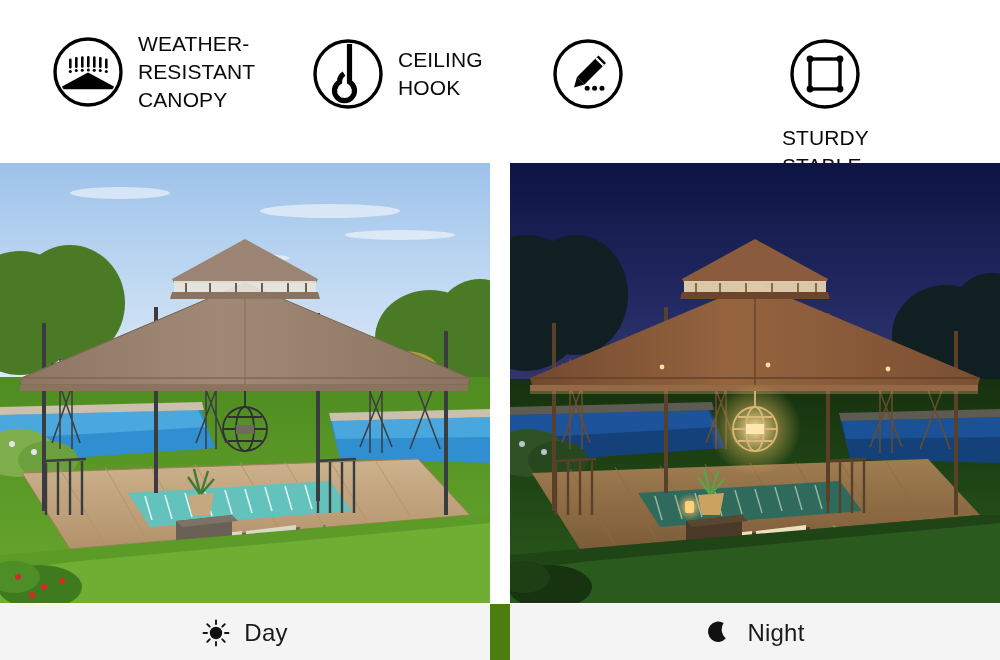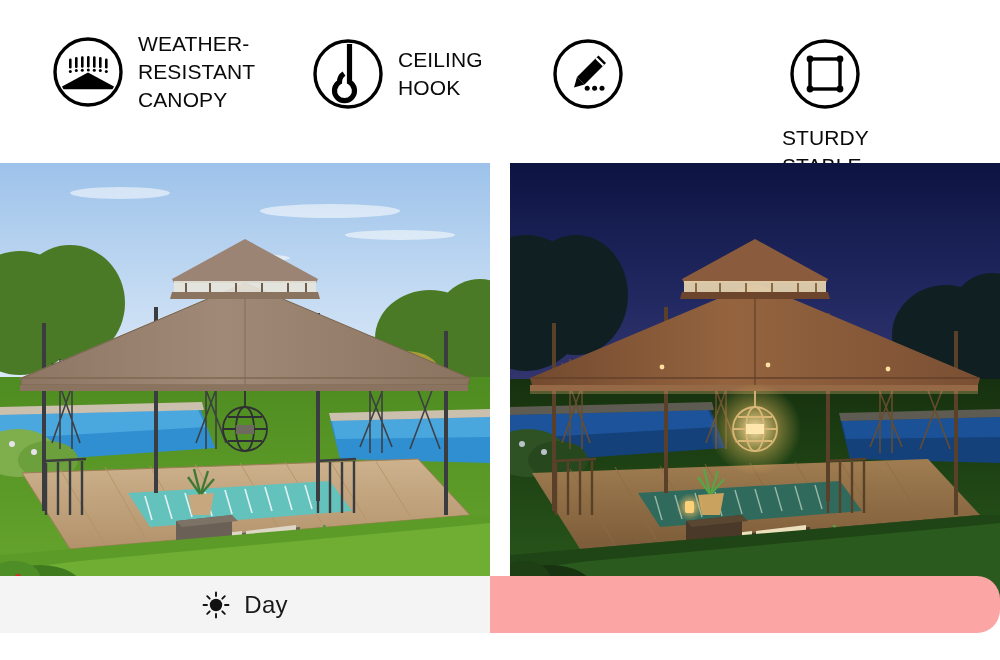--- a/index.html
+++ b/index.html
@@ -74,24 +74,24 @@
     overflow: hidden;
   }
   .panel-day   { left: 0px; }
   .panel-night { left: 510px; }
   .panel svg { display: block; width: 490px; height: 440px; }
 
   
   .captions {
     position: absolute;
     left: 0;
-    top: 576px;
+    top: 604px;
     width: 1000px;
     height: 57px;
-    background: #fca5a5;
+    background: #4d7c0f;
     border-radius: 23px;
   }
   .caption {
     position: absolute;
     top: 0;
     width: 490px;
     height: 57px;
     background: #f4f4f4;
     display: flex;
     align-items: center;
@@ -694,15 +694,23 @@
             <path d="M5.2 5.2 L7.7 7.7"></path>
             <path d="M20.3 20.3 L22.8 22.8"></path>
             <path d="M22.8 5.2 L20.3 7.7"></path>
             <path d="M7.7 20.3 L5.2 22.8"></path>
           </g>
         </svg>
       </span>
       <span class="caption-text">Day</span>
     </div>
 
+    <div class="caption caption-night">
+      <span class="caption-icon">
+        <svg viewBox="0 0 28 28" width="28" height="28" aria-hidden="true">
+          <path d="M20.8 19.6 A10.2 10.2 0 1 1 18.6 4.0 A12.0 12.0 0 0 0 20.8 19.6 Z" fill="#111111"></path>
+        </svg>
+      </span>
+      <span class="caption-text">Night</span>
+    </div>
   </div>
 
 </div>
 
 </body></html>

